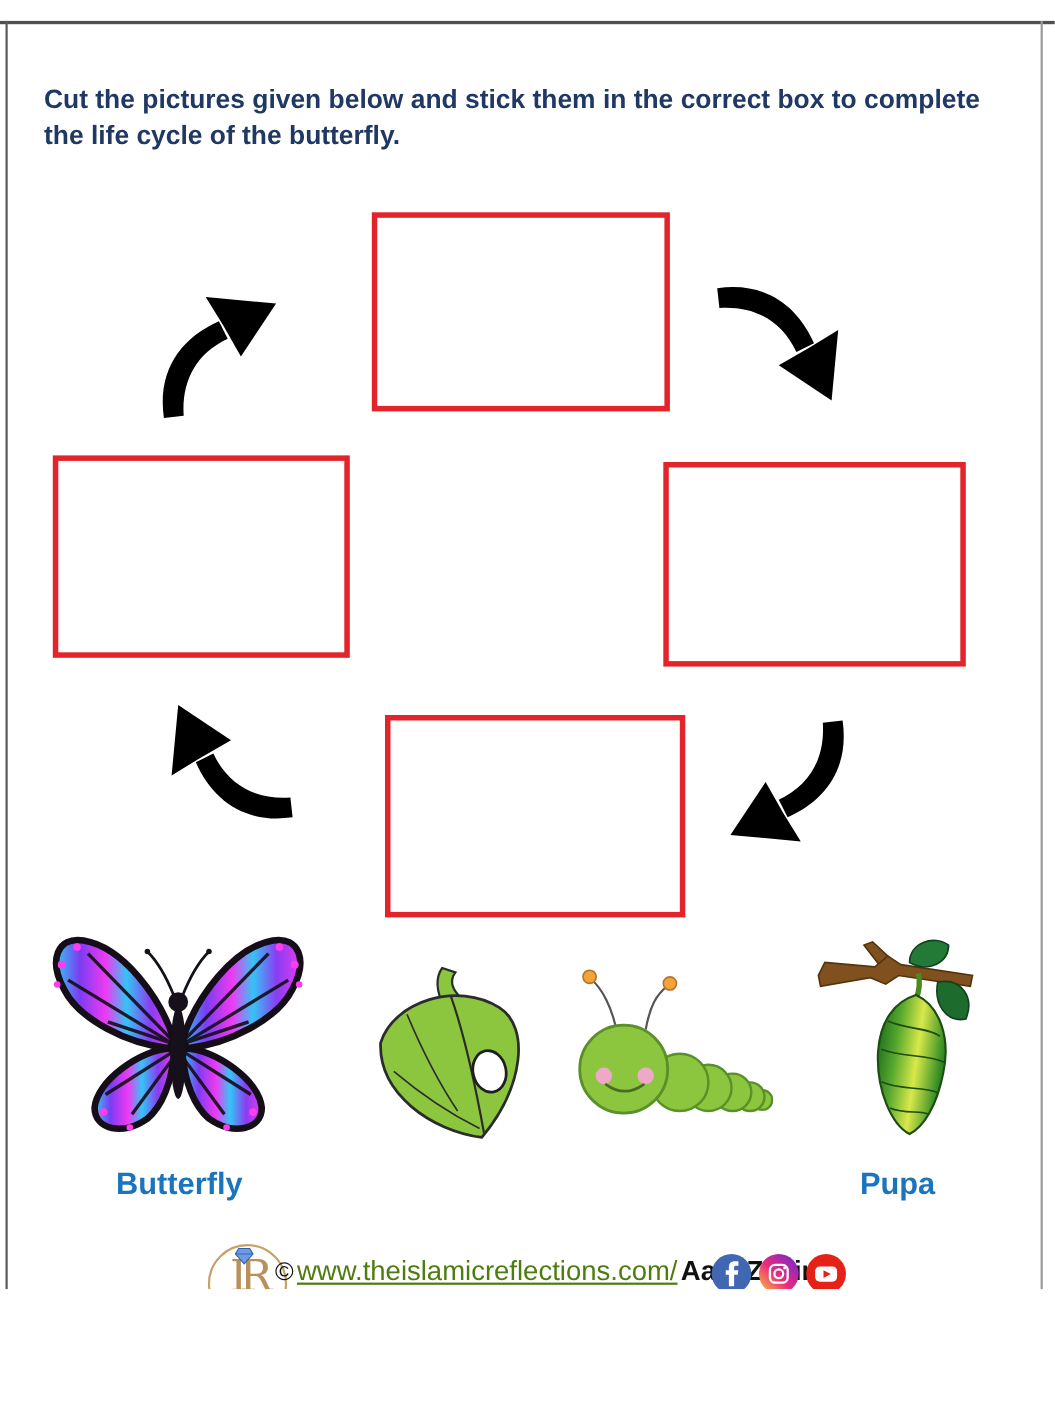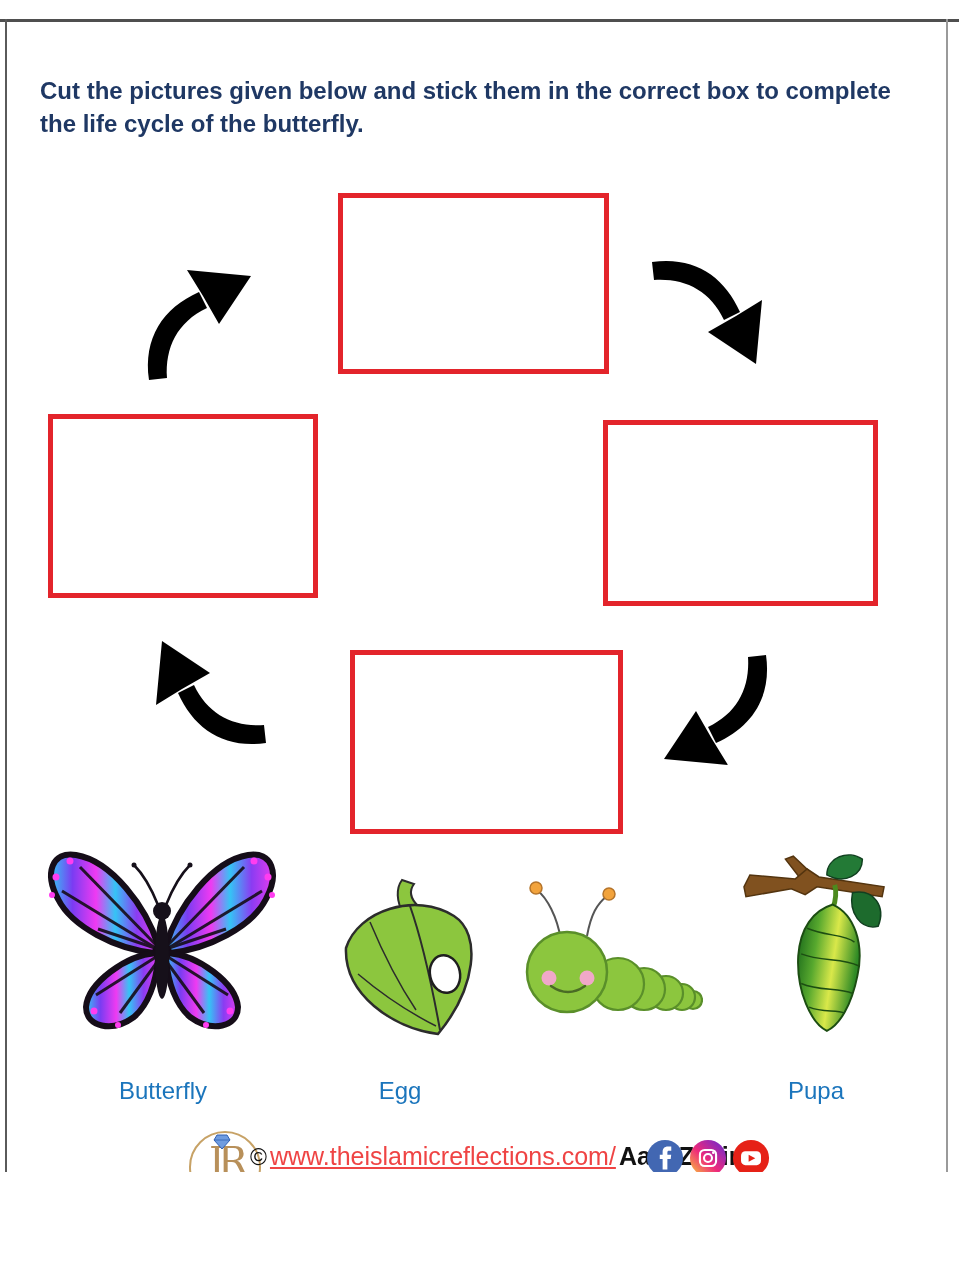--- a/index.html
+++ b/index.html
@@ -29,38 +29,38 @@
   .arrow-4{left:148px;top:632px;transform:rotate(270deg);}
 
   .cutout{position:absolute;}
   .cutout svg{display:block;width:100%;height:100%;}
   .cut-butterfly{left:40px;top:845px;width:245px;height:195px;}
   .cut-egg{left:318px;top:878px;width:165px;height:162px;}
   .cut-caterpillar{left:503px;top:862px;width:200px;height:158px;}
   .cut-pupa{left:742px;top:850px;width:148px;height:192px;}
 
   .cut-label{position:absolute;width:200px;top:1060px;text-align:center;
-             color:#1b75bc;font-size:24px;font-weight:normal;margin-top:17px;}
+             color:#1b75bc;font-size:28px;font-weight:bold;}
   .lbl-butterfly{left:63px;}
   .lbl-egg{left:300px;}
   .lbl-caterpillar{left:503px;}
   .lbl-pupa{left:716px;}
 
   .logo{position:absolute;left:173px;top:1114px;width:104px;text-align:center;margin-top:17px;}
   .logo-circle{position:relative;width:72px;height:72px;margin:0 auto;
                border:2.5px solid #c7a266;border-radius:50%;box-sizing:border-box;}
   .logo-monogram{position:absolute;left:0;right:0;top:8px;text-align:center;
                  font-family:"DejaVu Serif", serif;font-size:40px;color:#b8905a;
                  letter-spacing:-7px;line-height:1;}
   .logo-diamond{position:absolute;left:22px;top:1px;}
   .logo-caption{margin-top:3px;font-size:6.5px;color:#b8905a;letter-spacing:1.2px;white-space:nowrap;}
 
   .copyright{position:absolute;left:250px;top:1142px;display:flex;align-items:baseline;gap:3px;}
   .copy-symbol{color:#111111;font-size:23px;}
-  .copy-link{color:#ef4444;font-size:25px;text-decoration:underline;}
+  .copy-link{color:#4d7c0f;font-size:25px;text-decoration:underline;}
   .copy-author{color:#111111;font-size:25px;font-weight:bold;}
 
   .social{position:absolute;left:646px;top:1139px;display:flex;gap:5px;}
   .social .sicon{width:38px;height:38px;}
   .social svg{display:block;width:100%;height:100%;}
 </style>
 </head>
 <body>
 
 <div class="page">
@@ -209,21 +209,20 @@
       <g stroke="#1c4d12" stroke-width="1.5" fill="none">
         <path d="M66,78 C84,86 104,84 114,92"></path>
         <path d="M60,104 C80,112 102,108 118,116"></path>
         <path d="M60,134 C78,142 98,138 112,144"></path>
         <path d="M68,158 C82,164 96,160 104,164"></path>
       </g>
     </svg>
   </div>
 
   <div class="cut-label lbl-butterfly">Butterfly</div>
-  <div class="cut-label lbl-egg">Egg</div>
   <div class="cut-label lbl-pupa">Pupa</div>
 
   <div class="logo">
     <div class="logo-circle">
       <span class="logo-monogram">IR</span>
       <span class="logo-diamond">
         <svg width="18" height="16" viewBox="0 0 18 16">
           <polygon points="4,1 14,1 17,6 9,15 1,6" fill="#6f9ce0" stroke="#2f5fb3" stroke-width="1"></polygon>
           <polyline points="1,6 17,6 M4,1 7,6 9,15 M14,1 11,6" fill="none" stroke="#2f5fb3" stroke-width="0.8"></polyline>
         </svg>

